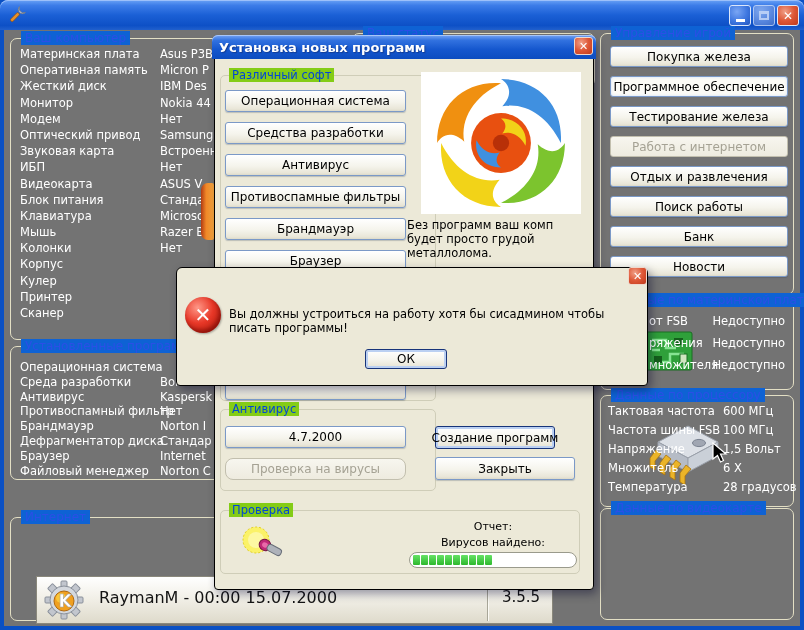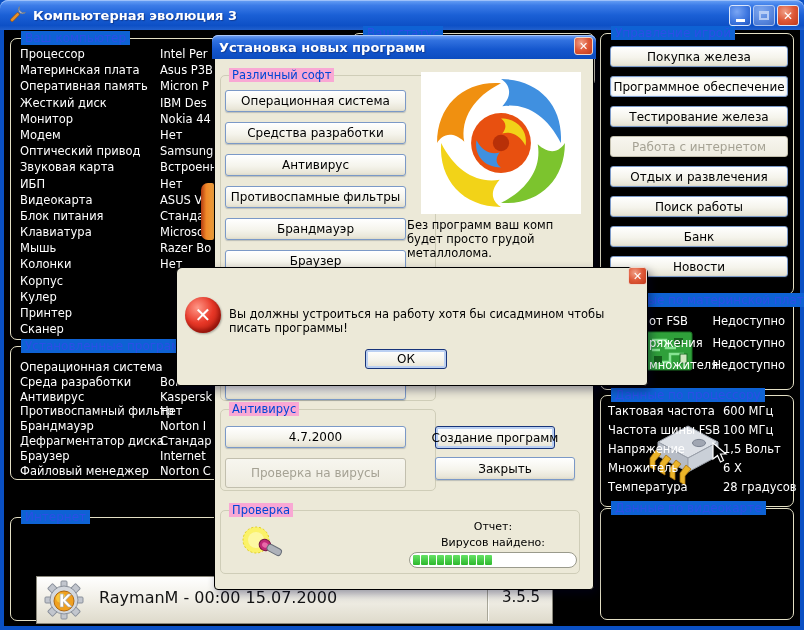--- a/index.html
+++ b/index.html
@@ -14,21 +14,21 @@
   .title-text{color:#fff;font-weight:bold;font-size:13px;margin-left:6px;
     text-shadow:1px 1px 1px #123C94;white-space:nowrap;}
   .tb-btn{position:absolute;top:5px;width:22px;height:21px;border-radius:3px;
     border:1px solid #DCE7FB;display:flex;align-items:center;justify-content:center;
     color:#fff;font-size:12px;font-weight:bold;}
   .tb-min{left:729px;background:radial-gradient(circle at 35% 30%,#7AA6F4,#3E77E0 55%,#2256C0);}
   .tb-max{left:753px;background:radial-gradient(circle at 35% 30%,#9CBCF2,#6E96E4 55%,#5078C8);opacity:.75;}
   .tb-close{left:777px;background:radial-gradient(circle at 35% 30%,#F0A088,#DE5736 50%,#C03A1C);}
   .min-glyph{width:9px;border-bottom:3px solid #fff;height:13px;}
   .max-glyph{width:10px;height:9px;border:2px solid #E8F0FF;border-top-width:3px;}
-  .client{position:absolute;left:4px;top:30px;width:796px;height:596px;background:#000000;}
+  .client{position:absolute;left:4px;top:30px;width:796px;height:596px;background:#737373;}
   
   .grp{position:absolute;border:1px solid #E3DFC4;border-radius:7px;}
   .grp-cap{position:absolute;top:-8px;left:10px;padding:0 4px;background:#0E62D4;
     color:#2B4FE6;font-size:12px;white-space:nowrap;line-height:14px;}
   .wrow{position:relative;height:16.2px;font-size:11.5px;color:#fff;white-space:nowrap;}
   .wrow .lbl{position:absolute;left:9px;top:1px;}
   .wrow .val{position:absolute;left:149px;top:1px;}
   .irow{position:relative;height:14.8px;font-size:11.5px;color:#fff;white-space:nowrap;}
   .irow .lbl{position:absolute;left:9px;top:0;}
   .irow .val{position:absolute;left:149px;top:0;}
@@ -56,21 +56,21 @@
     border-radius:6px 6px 0 0;display:flex;align-items:center;
     background:linear-gradient(180deg,#77A5F5 0%,#3272E0 22%,#1557CE 60%,#0C4CC0 100%);
     box-shadow:inset 0 1px 0 #A8C6F8;}
   .xp-tb .ttl{color:#fff;font-weight:bold;font-size:13px;margin-left:7px;
     text-shadow:1px 1px 1px #123C94;white-space:nowrap;}
   .xp-close{position:absolute;top:3px;right:3px;width:19px;height:18px;border-radius:3px;
     border:1px solid #F0D8CC;display:flex;align-items:center;justify-content:center;
     background:radial-gradient(circle at 35% 30%,#F0A088,#DE5736 50%,#C03A1C);
     color:#fff;font-size:11px;font-weight:bold;}
   .dgrp{position:absolute;border:1px solid #CFCDB8;border-radius:5px;}
-  .dgrp-cap{position:absolute;top:-8px;left:8px;padding:0 3px;background:#f9a8d4;
+  .dgrp-cap{position:absolute;top:-8px;left:8px;padding:0 3px;background:#84cc16;
     color:#0046D5;font-size:11.5px;white-space:nowrap;line-height:14px;}
   
   .ptrack{position:absolute;border:1px solid #9A9A8C;border-radius:8px;background:#fff;
     display:flex;align-items:center;padding:2px 3px;overflow:hidden;}
   .pblock{width:7px;height:10px;margin-right:1px;border-radius:1px;
     background:linear-gradient(180deg,#66E266,#2DB82D);}
   
   .err-icon{width:36px;height:36px;border-radius:50%;
     background:radial-gradient(circle at 35% 30%,#FF9888 0%,#E83828 45%,#A81404 100%);
     box-shadow:inset -2px -3px 4px rgba(90,0,0,.5),1px 1px 2px rgba(0,0,0,.3);
@@ -96,39 +96,34 @@
 
 <div class="stage">
 
   <div class="titlebar">
     <svg width="20" height="20" viewBox="0 0 20 20" style="margin-left:7px">
       <g transform="rotate(45 10 10)">
         <rect x="8.4" y="7.5" width="3.2" height="11" rx="1.4" fill="#E89028" stroke="#8A4A10" stroke-width="0.6"></rect>
         <path d="M5.8 2.2 a4.2 4.2 0 1 0 8.4 0 l-2.2 2.6 h-4 Z" fill="#C8CCD4" stroke="#6E7682" stroke-width="0.7"></path>
       </g>
     </svg>
-    <span class="title-text">Компьютерная эволюция 3</span>
     <div class="tb-btn tb-min">
         <span class="min-glyph"></span>
       </div>
     <div class="tb-btn tb-max">
         <span class="max-glyph"></span>
       </div>
     <div class="tb-btn tb-close">✕</div>
   </div>
 
   <div class="client">
 
     <div class="grp" style="left:6px;top:8px;width:338px;height:302px;">
       <span class="grp-cap">Ваш компьютер</span>
       <div style="position:absolute;left:0;top:7px;width:336px;">
-          <div class="wrow">
-          <span class="lbl">Процессор</span>
-          <span class="val">Intel Per</span>
-        </div>
           <div class="wrow">
           <span class="lbl">Материнская плата</span>
           <span class="val">Asus P3B</span>
         </div>
           <div class="wrow">
           <span class="lbl">Оперативная память</span>
           <span class="val">Micron P</span>
         </div>
           <div class="wrow">
           <span class="lbl">Жесткий диск</span>
@@ -381,21 +376,21 @@
           <circle cx="50" cy="50" r="6" fill="#B83008"></circle>
         </g>
       </svg>
     </div>
     <div class="img-cap" style="left:192px;top:180px;width:184px;">Без программ ваш комп будет просто грудой металлолома.</div>
 
     <div class="dgrp" style="left:5px;top:371px;width:216px;height:82px;">
       <span class="dgrp-cap">Антивирус</span>
     </div>
     <div class="xbtn" style="position:absolute;left:10px;top:388px;width:181px;height:22px;z-index:2;">4.7.2000</div>
-    <div class="xbtn disabled" style="position:absolute;left:10px;top:420px;width:181px;height:30px;z-index:2;">Проверка на вирусы</div>
+    <div class="xbtn disabled" style="position:absolute;left:10px;top:420px;width:181px;height:22px;z-index:2;border-radius:8px;">Проверка на вирусы</div>
 
     <div class="xbtn focused" style="position:absolute;left:220px;top:388px;width:120px;height:23px;">Создание программ</div>
     <div class="xbtn" style="position:absolute;left:220px;top:419px;width:140px;height:23px;">Закрыть</div>
 
     <div class="dgrp" style="left:5px;top:472px;width:360px;height:64px;">
       <span class="dgrp-cap">Проверка</span>
       <svg width="46" height="36" viewBox="0 0 46 36" style="position:absolute;left:20px;top:14px;">
         <circle cx="15" cy="15" r="13" fill="#FBF268" stroke="#E0CE20" stroke-dasharray="2 2"></circle>
         <circle cx="15" cy="15" r="8" fill="#FDF8A8" opacity="0.9"></circle>
         <g transform="rotate(28 24 20)">

